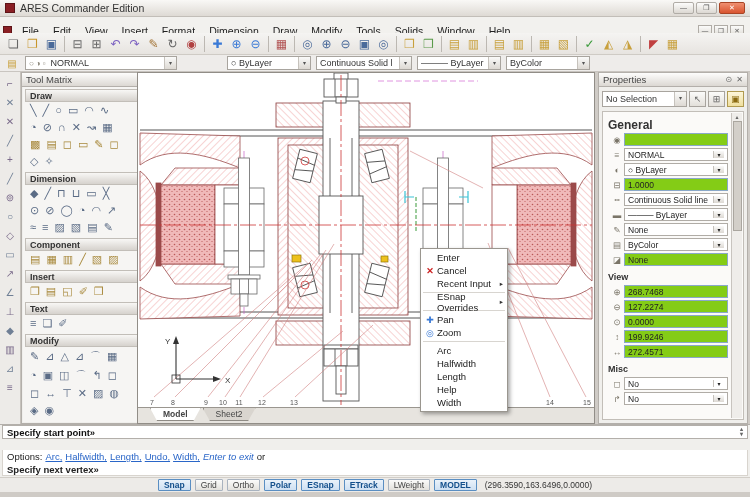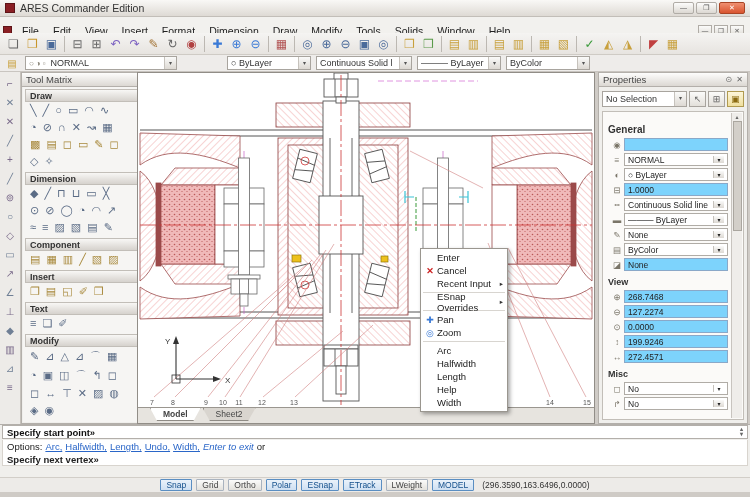--- a/index.html
+++ b/index.html
@@ -51,43 +51,43 @@
   .tab.active{background:#fff;font-weight:bold}
   
   .props{left:598px;top:72px;width:150px;height:352px}
   .pselrow{position:absolute;left:3px;top:17px;right:3px;height:18px;display:flex;gap:2px;align-items:center}
   .pbtn{width:17px;height:16px;border:1px solid #a8a49e;background:linear-gradient(#fbfbfa,#e3e0da);font-size:9px;display:flex;align-items:center;justify-content:center;color:#666;flex:none}
   .pbtn.hlb{background:linear-gradient(#fdf6da,#efdf9e);color:#8a6a10;border-color:#b09a50}
   .pbody{position:absolute;left:3px;right:3px;top:38px;bottom:3px;background:#fbfaf8;border:1px solid #c2beb8;overflow:hidden;padding:1px 13px 1px 1px}
   .prow{display:flex;align-items:center;height:13px;margin:2px 2px 0 6px;font-size:8.5px}
   .prow .pic{width:14px;font-size:8.5px;color:#7a7568;text-align:center;flex:none}
   .pfield{flex:1;height:13px;border:1px solid #b0aca6;background:#fff;display:flex;align-items:center;padding:0 3px;color:#222;overflow:hidden;white-space:nowrap}
-  .pfield.hl{background:#7dd3fc;border-color:#8aa8c8}
+  .pfield.hl{background:#84cc16;border-color:#8aa8c8}
   .pscroll{position:absolute;right:1px;top:1px;bottom:1px;width:11px;background:#efedea;border-left:1px solid #c8c4bf;display:flex;flex-direction:column;align-items:center;font-size:6px;color:#666}
   .pthumb{width:9px;height:110px;background:#d3cfc9;border:1px solid #aaa69f;margin-top:1px}
   
   .ctxmenu{left:420px;top:248px;width:88px;background:#fff;border:1px solid #9a968f;box-shadow:2px 2px 4px rgba(0,0,0,.35);padding:2px 0;z-index:20}
   .cmi{display:flex;align-items:center;height:13px;font-size:9.5px;color:#222;padding:0 4px 0 2px}
   .cmi .ic{width:14px;text-align:center;font-size:9px;flex:none}
   .cmi .ar{margin-left:auto;font-size:6.5px;color:#333}
   .cmsep{height:1px;background:#d8d5d0;margin:2px 2px}
   
   .cmdwin{left:0;top:424px;width:750px;height:53px;background:#f0efec;border-top:1px solid #b3afaa}
   .cmdhdr{height:11px;display:flex;font-size:8px;color:#555;padding:0 4px;align-items:center;background:linear-gradient(#f6f5f3,#e2dfda);border-bottom:1px solid #d0ccc6}
   .cmdhdr .pr{margin-left:auto;display:flex;gap:4px;font-size:7px}
   .cmdhist{height:14px;background:#fff;border:1px solid #b3afaa;margin:0 2px;font-size:9.5px;font-weight:bold;color:#111;display:flex;align-items:center;padding:0 4px}
   .scrollarr{margin-left:auto;font-size:6px;color:#666;display:flex;flex-direction:column;line-height:5px}
-  .cmdopts{height:13px;font-size:9.5px;background:#fff;margin:1px 2px 0;padding:0 4px;display:flex;align-items:center;gap:3px;border-left:1px solid #d8d4ce;border-right:1px solid #d8d4ce}
+  .cmdopts{height:13px;font-size:9.5px;background:#fff;margin:11px 2px 0;padding:0 4px;display:flex;align-items:center;gap:3px;border-left:1px solid #d8d4ce;border-right:1px solid #d8d4ce}
   .lnk{color:#2a66c8;text-decoration:underline}
   .itl{color:#2a66c8;font-style:italic}
   .cmdprompt{height:13px;background:#fff;margin:0 2px;padding:0 4px;font-weight:bold;font-size:9.5px;display:flex;align-items:center;border:1px solid #d8d4ce;border-top:0}
   
   .statusbar{left:0;top:477px;width:750px;height:15px;display:flex;align-items:center;justify-content:center;gap:4px;background:#edebe8;border-top:1px solid #d2cec8}
   .sbtn{height:12px;padding:0 5px;font-size:8.5px;border:1px solid #a9b3bf;background:linear-gradient(#fbfbfa,#e3e1dc);color:#444;display:flex;align-items:center;border-radius:1px}
-  .sbtn.on{border-color:#5a8ec2;background:linear-gradient(#eaf2fa,#cfe0f2);color:#14508c;font-weight:normal}
+  .sbtn.on{border-color:#5a8ec2;background:linear-gradient(#eaf2fa,#cfe0f2);color:#14508c;font-weight:bold}
   .coords{font-size:8.5px;color:#333;margin-left:4px}
 </style>
 </head>
 <body>
 
 <div class="abs titlebar">
   <span class="appicon"></span>
   <span class="title">ARES Commander Edition</span>
   <span class="winbtns">
     <span class="wb">—</span>
@@ -413,21 +413,21 @@
   <div class="pselrow">
     <div class="combo" style="flex:1;height:16px">
       <span class="val">No Selection</span>
       <span class="dd">▾</span>
     </div>
     <span class="pbtn">↖</span>
     <span class="pbtn">⊞</span>
     <span class="pbtn hlb">▣</span>
   </div>
   <div class="pbody">
-    <div class="sechdr" style="margin:10px 0 1px;border:0;background:none;font-size:10px">
+    <div class="sechdr" style="margin:5px 0 1px;border:0;background:none;font-size:12px">
         <span>General</span>
       </div>
     <div class="prow">
         <span class="pic">◉</span>
         <div class="pfield hl"></div>
       </div>
     <div class="prow">
         <span class="pic">≡</span>
         <div class="pfield">
           <span>NORMAL</span>

